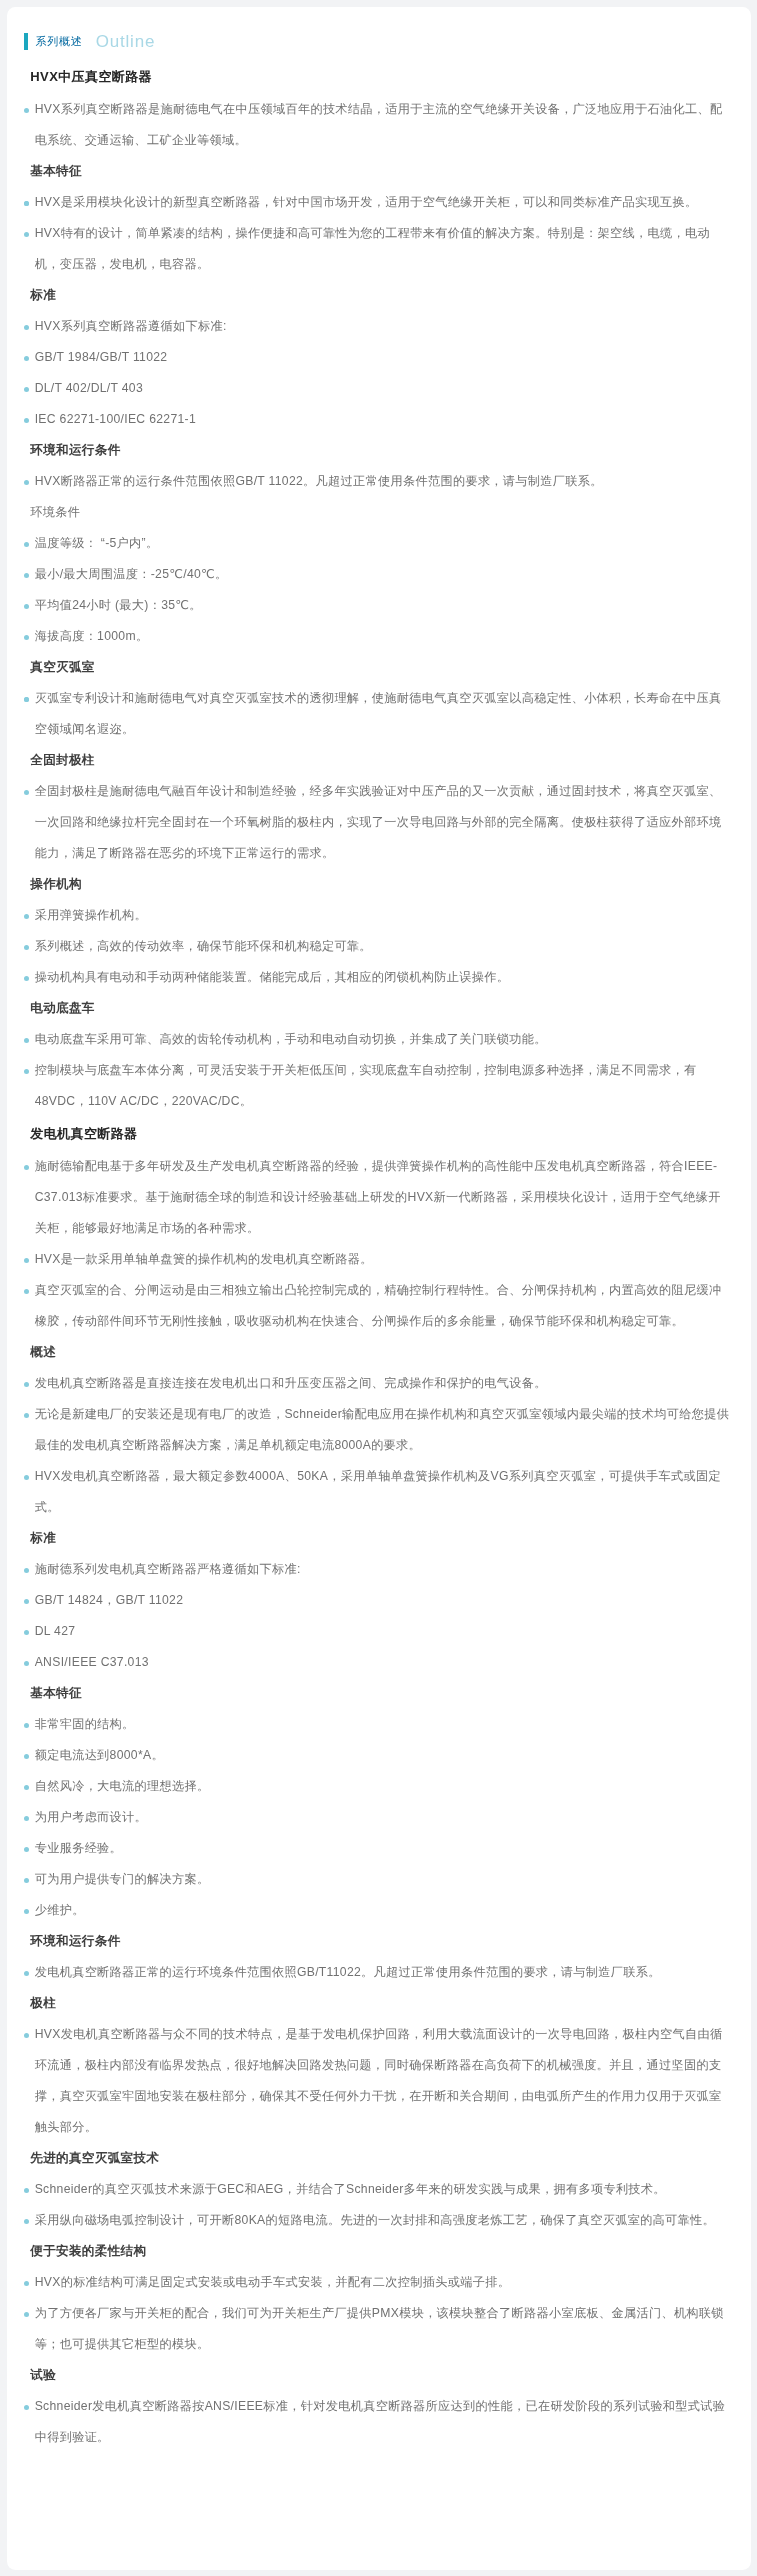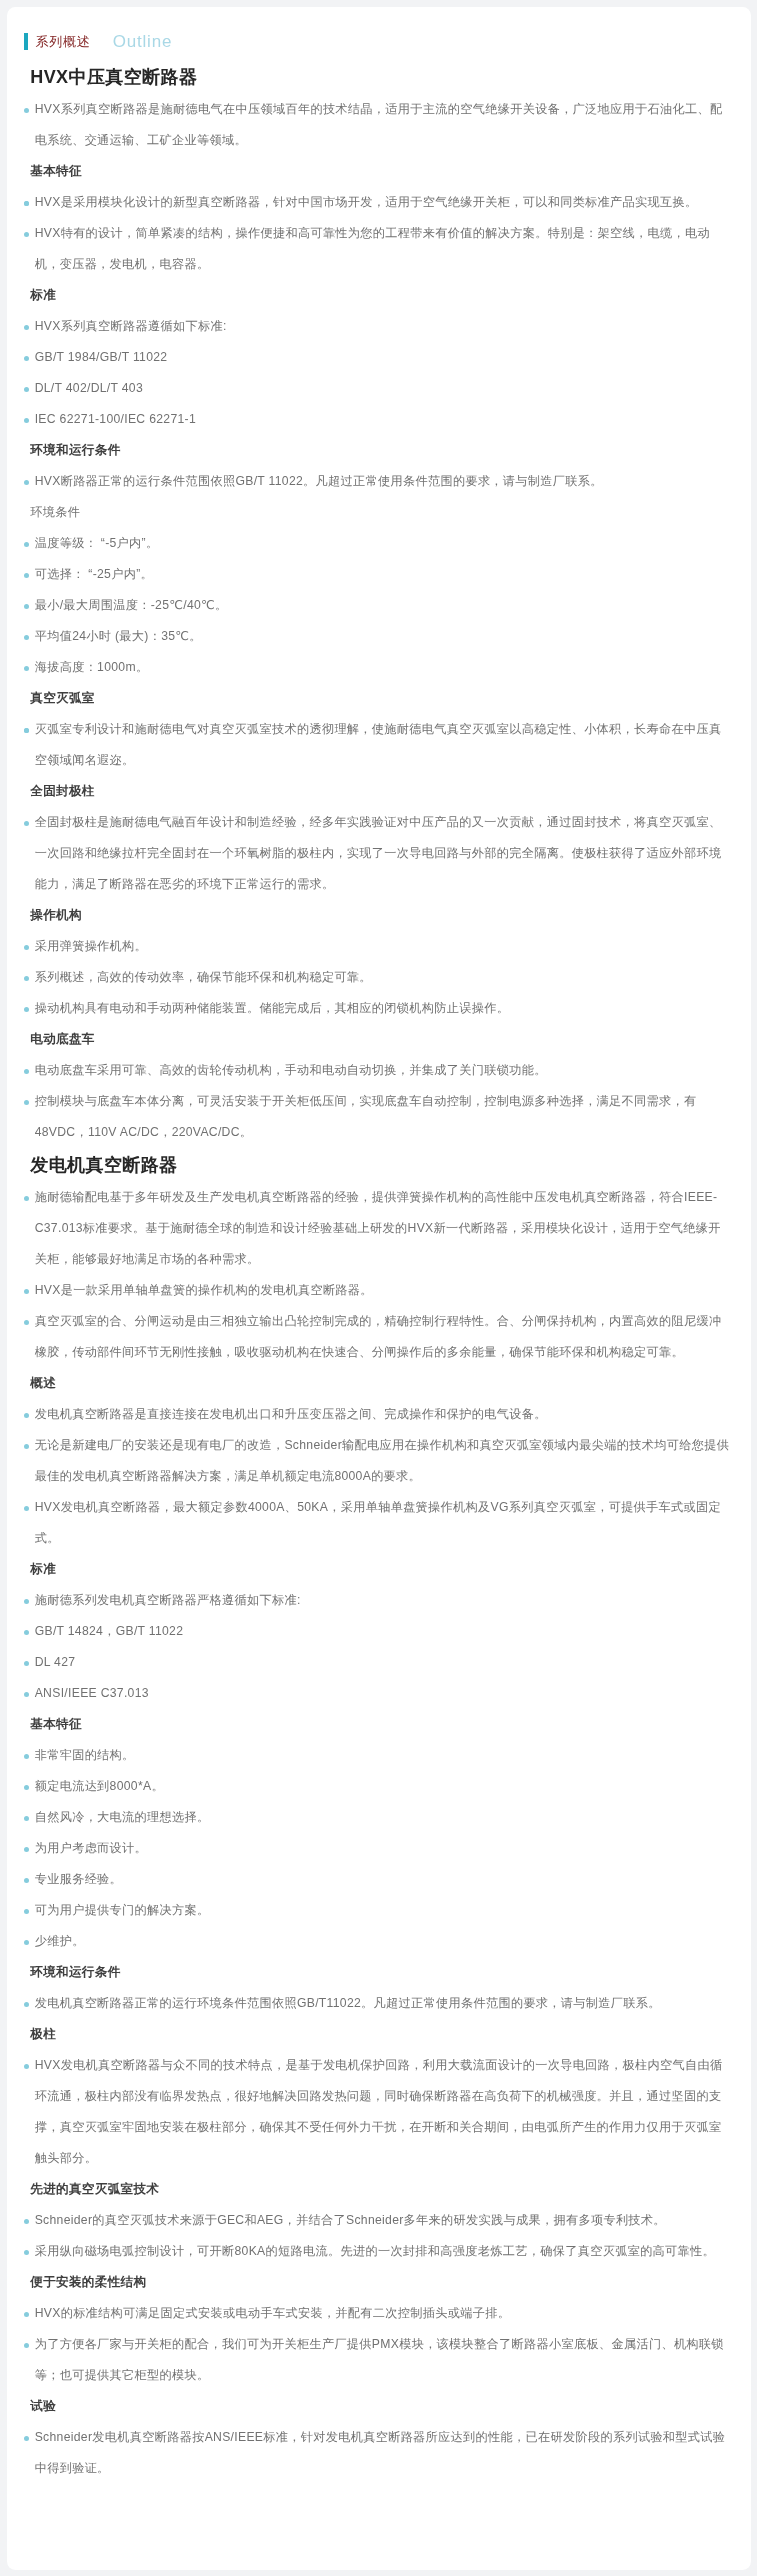--- a/index.html
+++ b/index.html
@@ -31,28 +31,28 @@
     margin-bottom: 6.7px;
   }
   .accent-bar {
     display: inline-block;
     width: 4.2px;
     height: 17px;
     background: var(--accent, #1ba7bf);
     margin-right: 7.6px;
   }
   .section-title-zh {
-    font-size: 13px;
-    color: #7f1d1d;
+    font-size: 11px;
+    color: #0369a1;
     letter-spacing: 0.8px;
   }
   .section-title-en {
     font-size: 17px;
     color: var(--accent-light, #a9d8e6);
-    margin-left: 22px;
+    margin-left: 13px;
     letter-spacing: 0.8px;
   }
 
   .blocks { }
 
   .block {
     position: relative;
     box-sizing: border-box;
     width: 744px;
     padding-left: 28px;
@@ -65,21 +65,21 @@
   .block .dot {
     position: absolute;
     left: 17.7px;
     top: 13.5px;
     width: 5px;
     height: 5px;
     border-radius: 50%;
     background: var(--bullet, #85ccdd);
   }
   .block.title {
-    font-size: 18px;
+    font-size: 13px;
     line-height: 34px;
     font-weight: bold;
     color: #262626;
     padding-left: 23.6px;
     letter-spacing: 0.4px;
   }
   .block.heading {
     font-size: 12.6px;
     font-weight: bold;
     color: #3f3f3f;
@@ -109,21 +109,20 @@
       <div class="block bullet"><span class="dot"></span><span class="txt">HVX特有的设计，简单紧凑的结构，操作便捷和高可靠性为您的工程带来有价值的解决方案。特别是：架空线，电缆，电动机，变压器，发电机，电容器。</span></div>
       <div class="block heading"><span class="txt">标准</span></div>
       <div class="block bullet"><span class="dot"></span><span class="txt">HVX系列真空断路器遵循如下标准:</span></div>
       <div class="block bullet"><span class="dot"></span><span class="txt">GB/T 1984/GB/T 11022</span></div>
       <div class="block bullet"><span class="dot"></span><span class="txt">DL/T 402/DL/T 403</span></div>
       <div class="block bullet"><span class="dot"></span><span class="txt">IEC 62271-100/IEC 62271-1</span></div>
       <div class="block heading"><span class="txt">环境和运行条件</span></div>
       <div class="block bullet"><span class="dot"></span><span class="txt">HVX断路器正常的运行条件范围依照GB/T 11022。凡超过正常使用条件范围的要求，请与制造厂联系。</span></div>
       <div class="block plain"><span class="txt">环境条件</span></div>
       <div class="block bullet"><span class="dot"></span><span class="txt">温度等级： “-5户内”。</span></div>
-      <div class="block bullet"><span class="dot"></span><span class="txt">可选择： “-25户内”。</span></div>
       <div class="block bullet"><span class="dot"></span><span class="txt">最小/最大周围温度：-25℃/40℃。</span></div>
       <div class="block bullet"><span class="dot"></span><span class="txt">平均值24小时 (最大)：35℃。</span></div>
       <div class="block bullet"><span class="dot"></span><span class="txt">海拔高度：1000m。</span></div>
       <div class="block heading"><span class="txt">真空灭弧室</span></div>
       <div class="block bullet"><span class="dot"></span></div>
       <div class="block bullet"><span class="dot"></span><span class="txt">灭弧室专利设计和施耐德电气对真空灭弧室技术的透彻理解，使施耐德电气真空灭弧室以高稳定性、小体积，长寿命在中压真空领域闻名遐迩。</span></div>
       <div class="block heading"><span class="txt">全固封极柱</span></div>
       <div class="block bullet"><span class="dot"></span><span class="txt">全固封极柱是施耐德电气融百年设计和制造经验，经多年实践验证对中压产品的又一次贡献，通过固封技术，将真空灭弧室、一次回路和绝缘拉杆完全固封在一个环氧树脂的极柱内，实现了一次导电回路与外部的完全隔离。使极柱获得了适应外部环境能力，满足了断路器在恶劣的环境下正常运行的需求。</span></div>
       <div class="block heading"><span class="txt">操作机构</span></div>
       <div class="block bullet"><span class="dot"></span><span class="txt">采用弹簧操作机构。</span></div>

